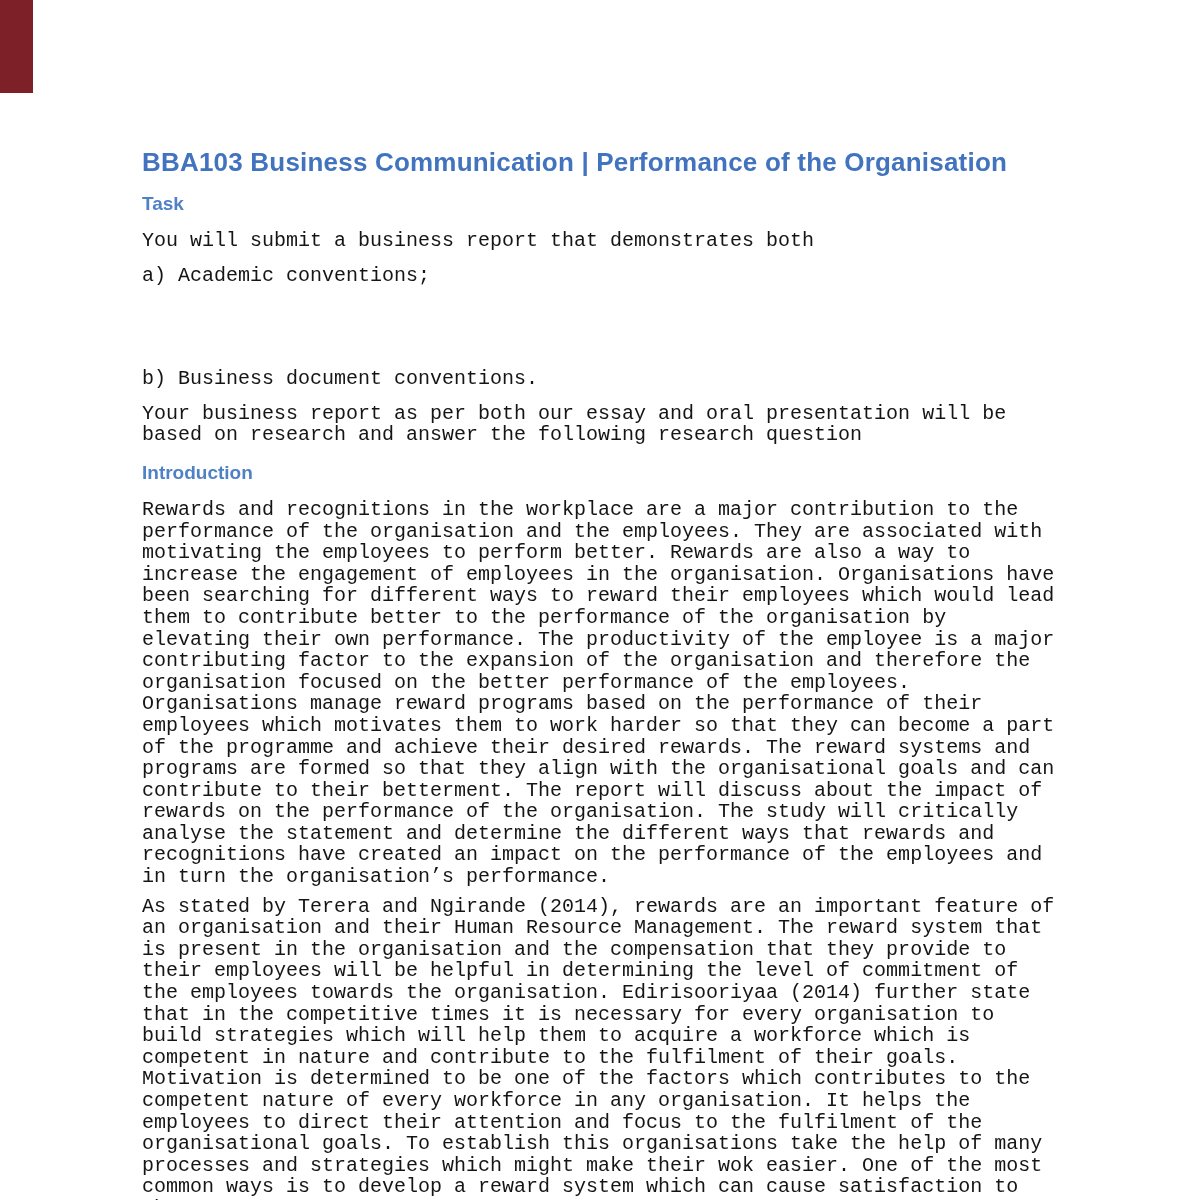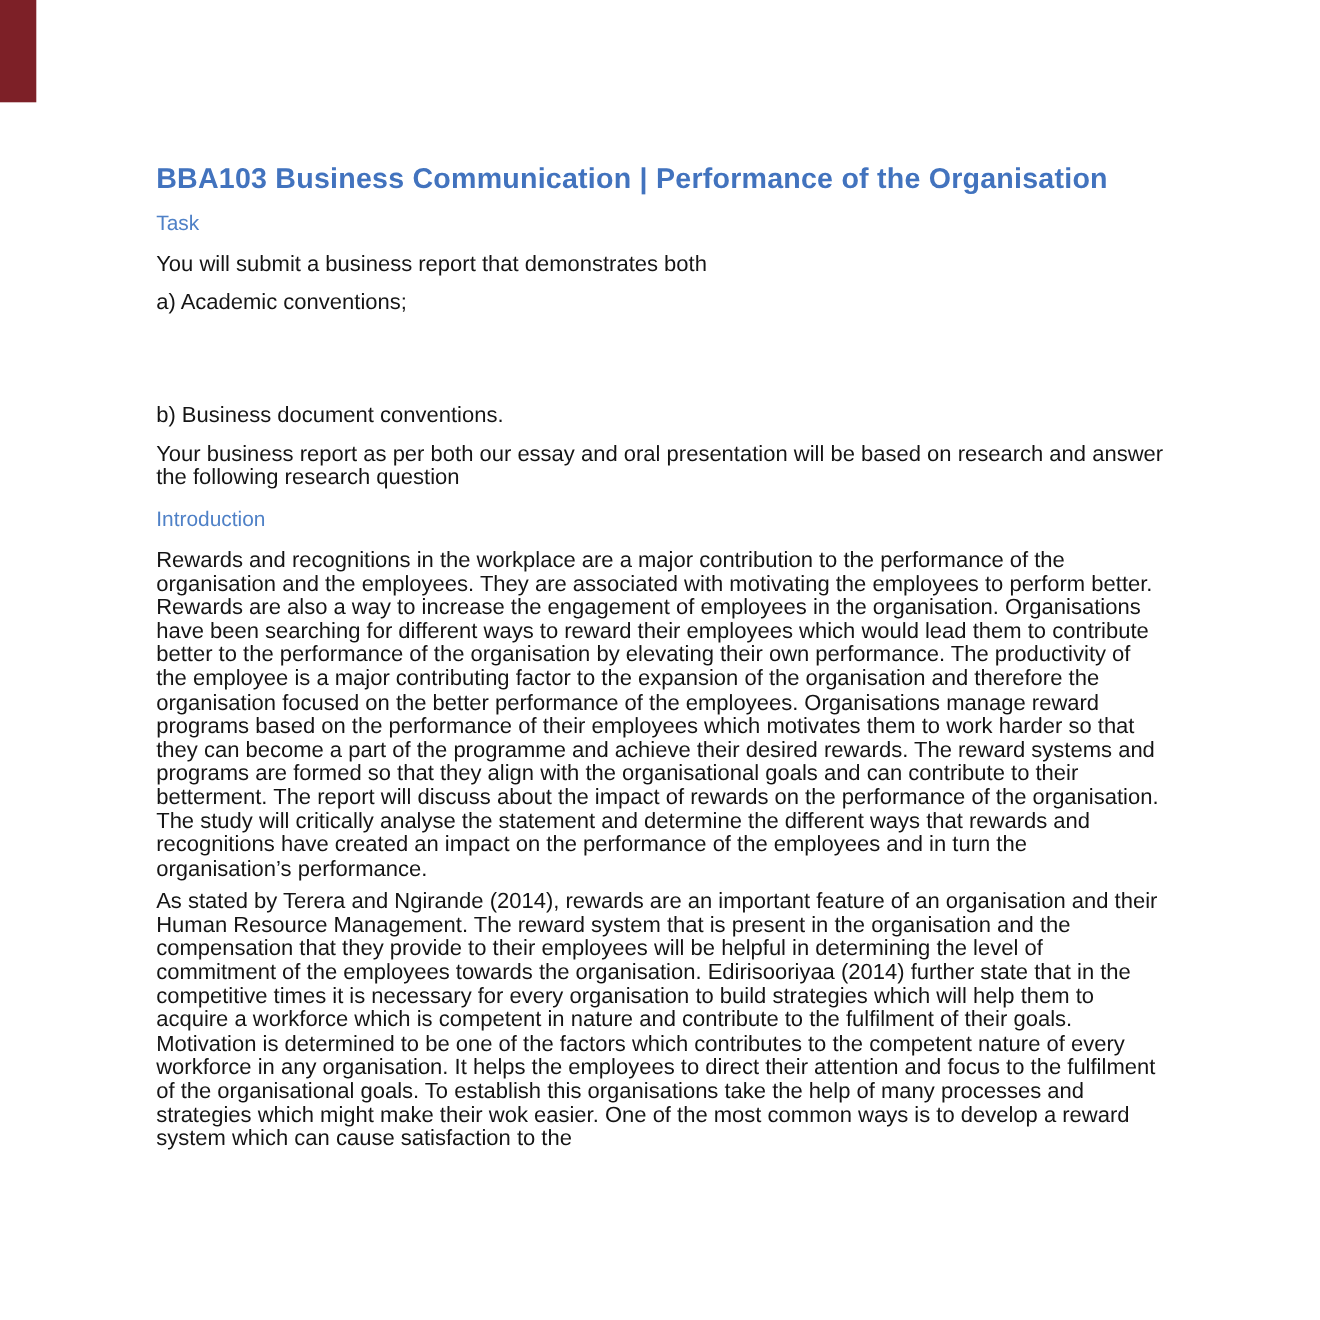--- a/index.html
+++ b/index.html
@@ -41,32 +41,32 @@
     font-weight: bold;
     font-size: 26px;
     line-height: 32px;
     color: var(--title-color);
     margin-bottom: 14px;
     letter-spacing: 0.2px;
     white-space: nowrap;
   }
   .doc-h2 {
     font-family: "Liberation Sans", sans-serif;
-    font-weight: normal;
+    font-weight: bold;
     font-size: 19px;
     line-height: 24px;
     color: var(--heading-color);
     margin-bottom: 14px;
   }
   .doc-h2.answer {
     font-size: 20px;
     color: var(--title-color);
   }
   .doc-p {
-    font-family: Liberation Sans, sans-serif;
+    font-family: Liberation Mono, monospace;
     font-size: 20px;
     line-height: 21.6px;
     color: var(--body-color);
     margin-bottom: 13px;
     text-align: left;
   }
   .doc-p.gap-after { margin-bottom: 82px; }
   .doc-p.note-after { margin-bottom: 15px; }
   .doc-p.body-block { margin-bottom: 8px; }
 </style>

